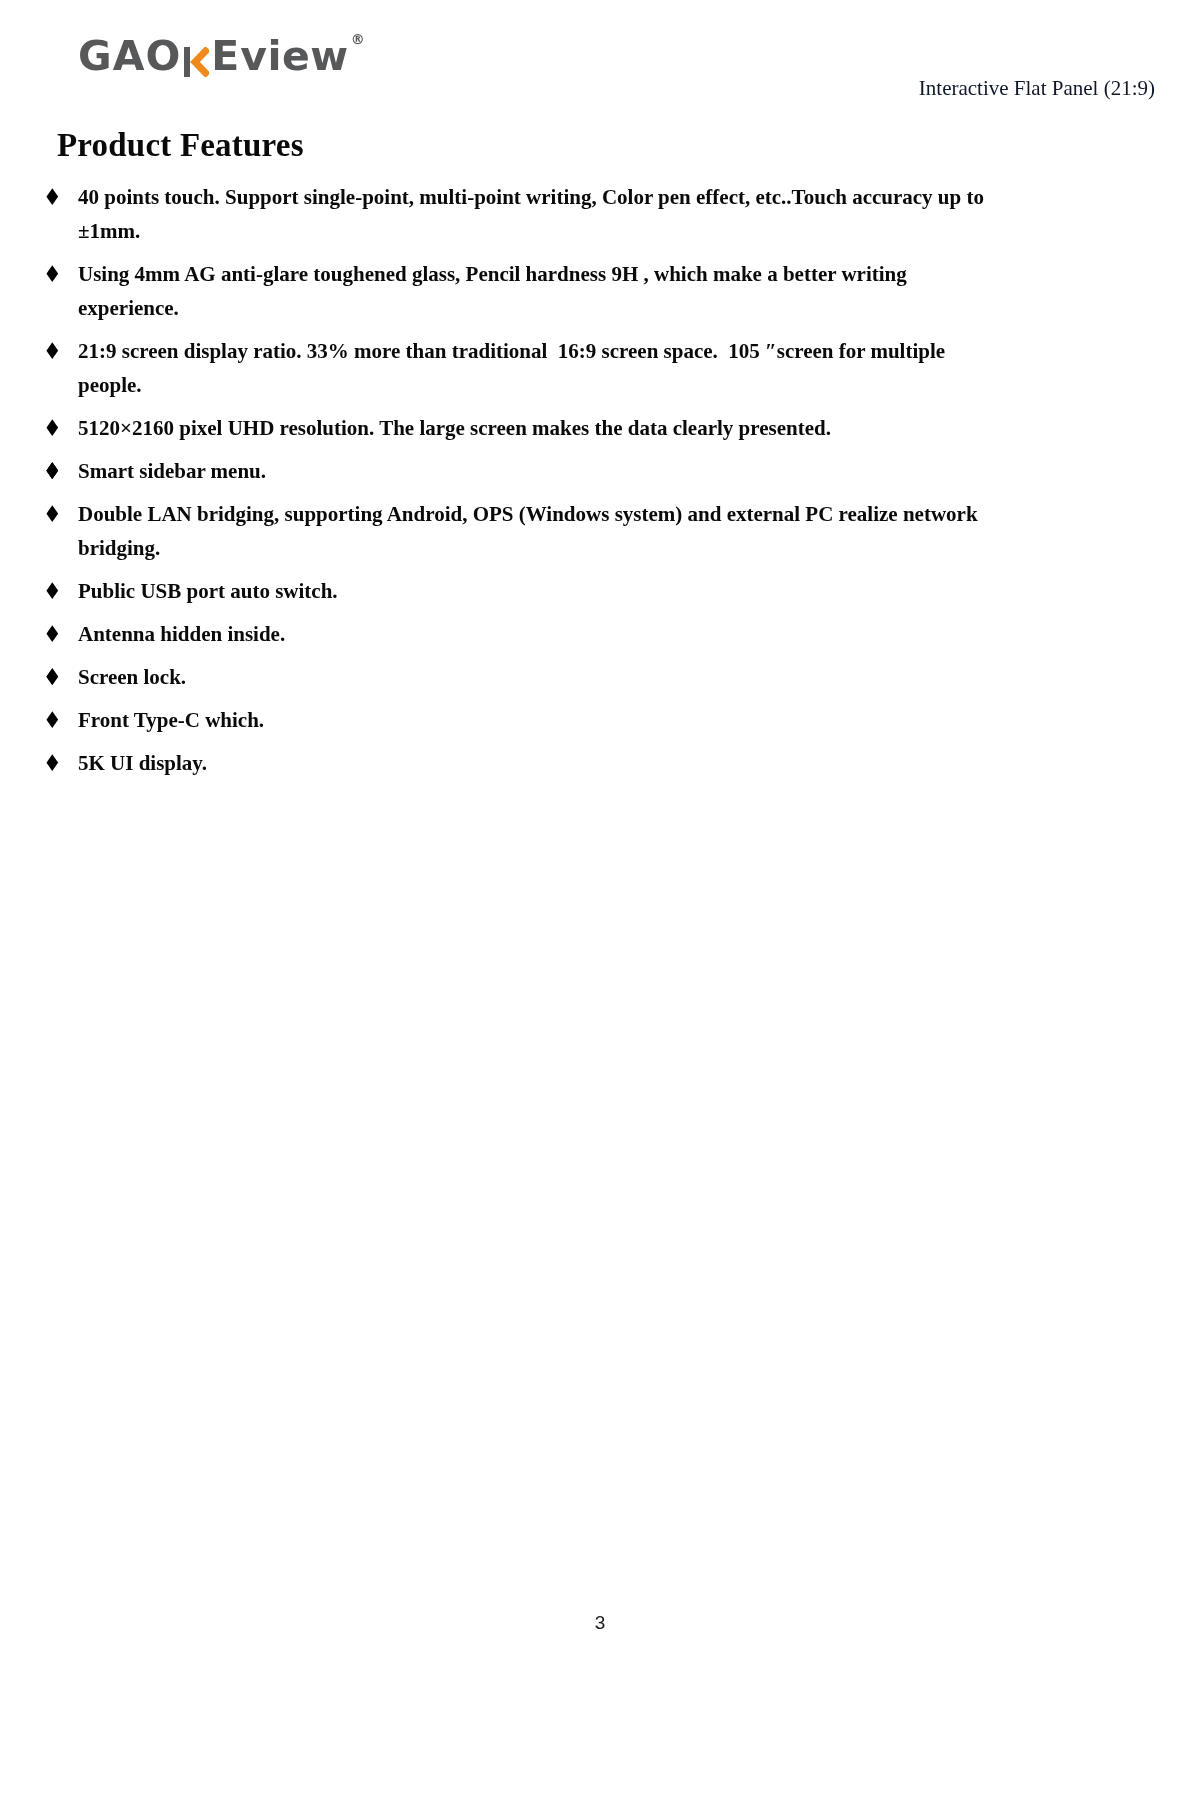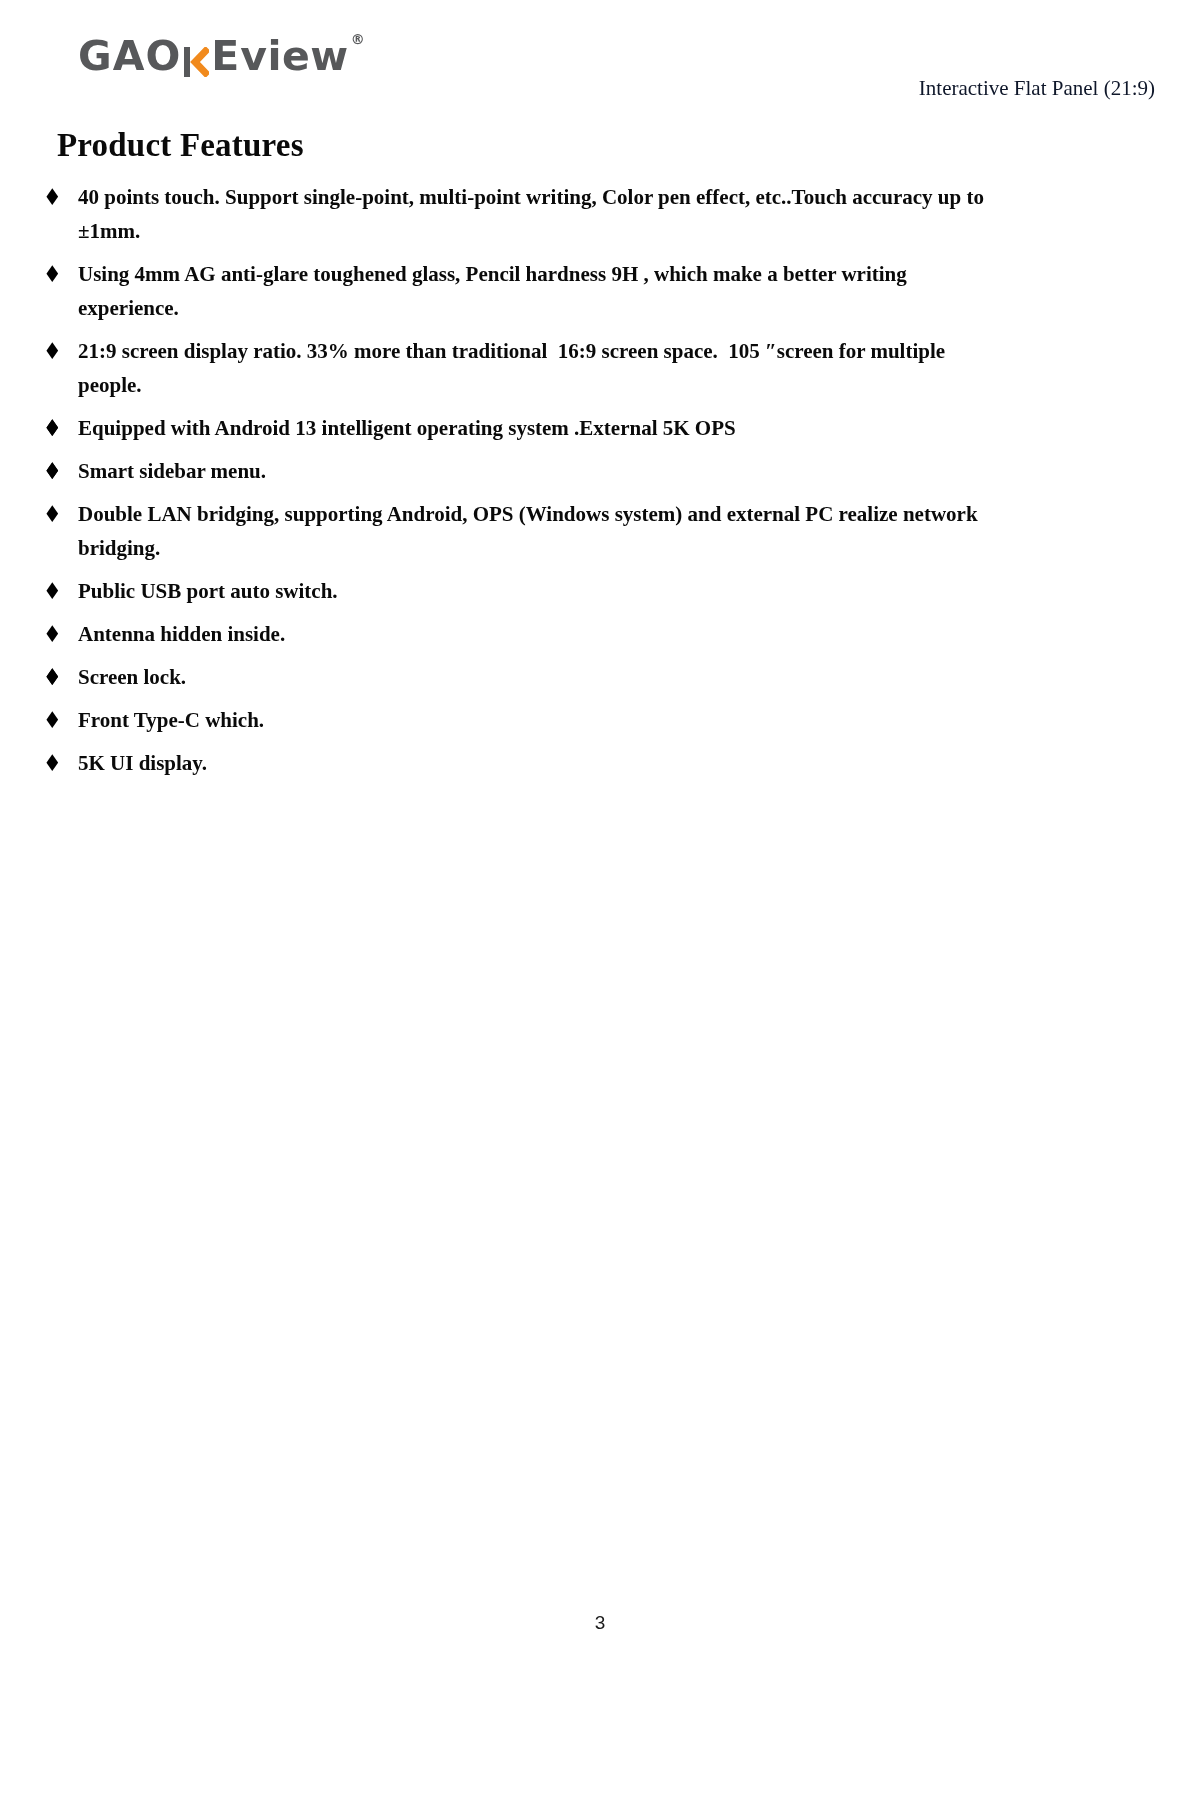--- a/index.html
+++ b/index.html
@@ -132,24 +132,24 @@
     <li class="feature">
       <span class="bullet">♦</span>
       <span class="ftext">Using 4mm AG anti-glare toughened glass, Pencil hardness 9H , which make a better writing experience.</span>
     </li>
     <li class="feature">
       <span class="bullet">♦</span>
       <span class="ftext">21:9 screen display ratio. 33% more than traditional  16:9 screen space.  105 ″screen for multiple people.</span>
     </li>
     <li class="feature">
       <span class="bullet">♦</span>
+      <span class="ftext">5120×2160 pixel UHD resolution. The large screen makes the data clearly presented.</span>
     </li>
     <li class="feature">
       <span class="bullet">♦</span>
-      <span class="ftext">Equipped with Android 13 intelligent operating system .External 5K OPS</span>
     </li>
     <li class="feature">
       <span class="bullet">♦</span>
     </li>
     <li class="feature">
       <span class="bullet">♦</span>
       <span class="ftext">Smart sidebar menu.</span>
     </li>
     <li class="feature">
       <span class="bullet">♦</span>

